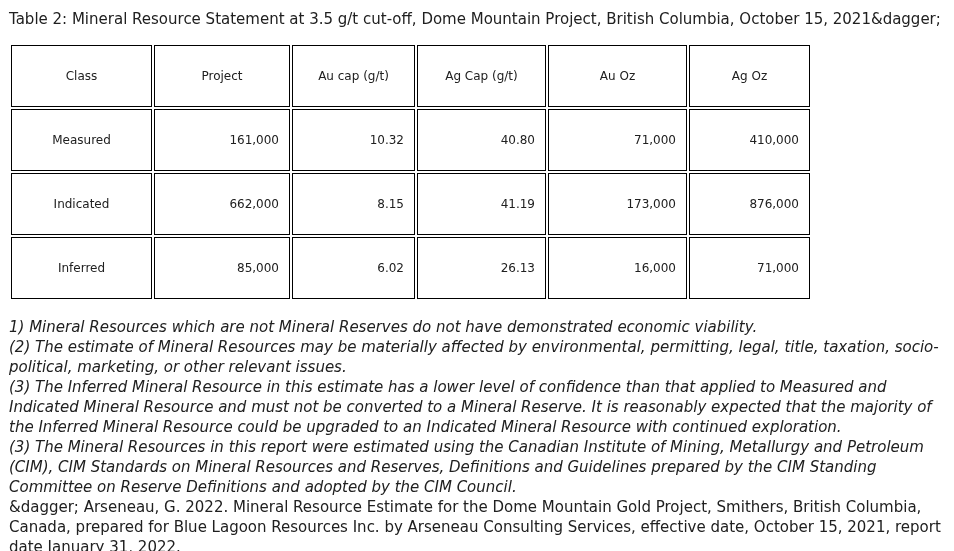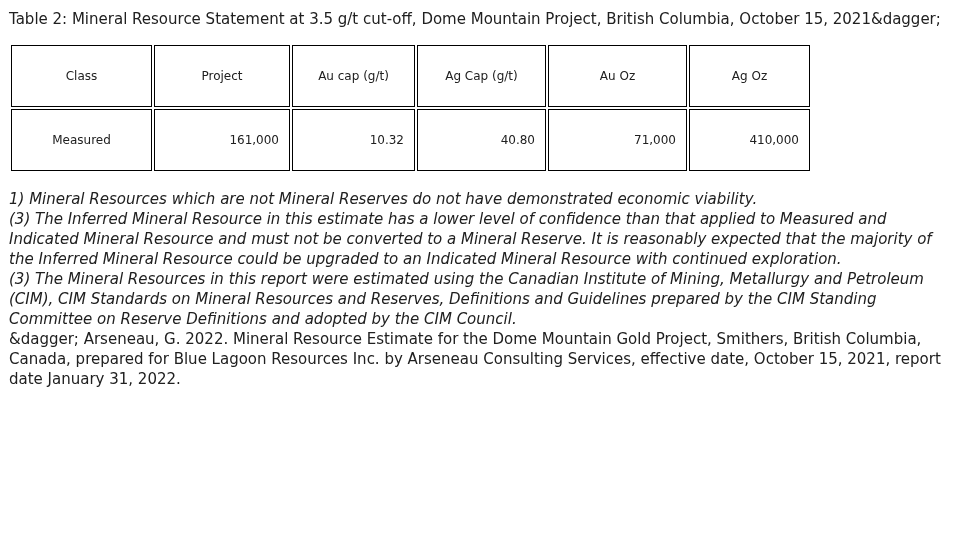--- a/index.html
+++ b/index.html
@@ -83,21 +83,38 @@
   </thead>
   <tbody>
     <tr>
       <td class="c-center">Measured</td>
       <td class="c-num">161,000</td>
       <td class="c-num">10.32</td>
       <td class="c-num">40.80</td>
       <td class="c-num">71,000</td>
       <td class="c-num">410,000</td>
     </tr>
+    <tr>
+      <td class="c-center">Indicated</td>
+      <td class="c-num">662,000</td>
+      <td class="c-num">8.15</td>
+      <td class="c-num">41.19</td>
+      <td class="c-num">173,000</td>
+      <td class="c-num">876,000</td>
+    </tr>
+    <tr>
+      <td class="c-center">Inferred</td>
+      <td class="c-num">85,000</td>
+      <td class="c-num">6.02</td>
+      <td class="c-num">26.13</td>
+      <td class="c-num">16,000</td>
+      <td class="c-num">71,000</td>
+    </tr>
   </tbody>
 </table>
 
 <div class="notes">
   <p>1) Mineral Resources which are not Mineral Reserves do not have demonstrated economic viability.</p>
+  <p>(2) The estimate of Mineral Resources may be materially affected by environmental, permitting, legal, title, taxation, socio-political, marketing, or other relevant issues.</p>
   <p>(3) The Inferred Mineral Resource in this estimate has a lower level of confidence than that applied to Measured and Indicated Mineral Resource and must not be converted to a Mineral Reserve. It is reasonably expected that the majority of the Inferred Mineral Resource could be upgraded to an Indicated Mineral Resource with continued exploration.</p>
   <p>(3) The Mineral Resources in this report were estimated using the Canadian Institute of Mining, Metallurgy and Petroleum (CIM), CIM Standards on Mineral Resources and Reserves, Definitions and Guidelines prepared by the CIM Standing Committee on Reserve Definitions and adopted by the CIM Council.</p>
   <p class="citation">&amp;dagger; Arseneau, G. 2022. Mineral Resource Estimate for the Dome Mountain Gold Project, Smithers, British Columbia, Canada, prepared for Blue Lagoon Resources Inc. by Arseneau Consulting Services, effective date, October 15, 2021, report date January 31, 2022.</p>
 </div>
 
 </body></html>

